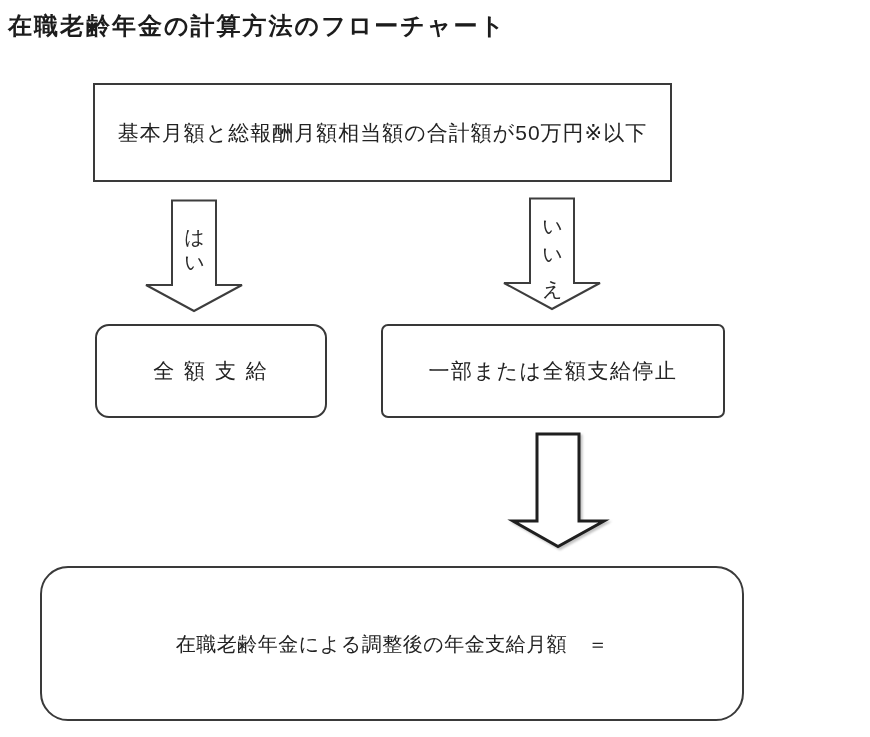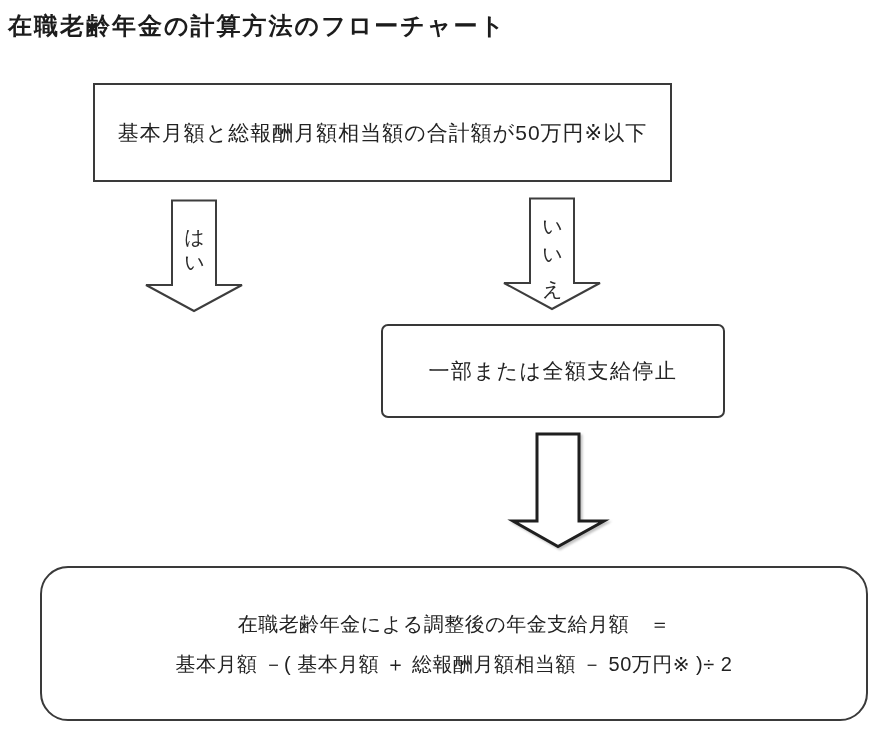--- a/index.html
+++ b/index.html
@@ -63,21 +63,21 @@
     left: 381px;
     top: 324px;
     width: 344px;
     height: 94px;
     letter-spacing: 1.5px;
     border-radius: 7px;
   }
   .formula-box {
     left: 40px;
     top: 566px;
-    width: 828px;
+    width: 704px;
     height: 155px;
     border: 2px solid #3a3a3a;
     border-radius: 28px;
     flex-direction: column;
     font-size: 20px;
     line-height: 40px;
     letter-spacing: 0.5px;
   }
   .arrow-svg {
     position: absolute;
@@ -131,27 +131,29 @@
   <svg class="arrow-svg" style="left:144px; top:199px;" width="100" height="114" viewBox="0 0 100 114" aria-hidden="true">
     <polygon class="arrow-shape" points="28,1.5 72,1.5 72,86 98,86 50,112 2,86 28,86"></polygon>
   </svg>
   <div class="arrow-label yes-label">はい</div>
 
   <svg class="arrow-svg" style="left:502px; top:197px;" width="100" height="114" viewBox="0 0 100 114" aria-hidden="true">
     <polygon class="arrow-shape" points="28,1.5 72,1.5 72,86 98,86 50,112 2,86 28,86"></polygon>
   </svg>
   <div class="arrow-label no-label">いいえ</div>
 
+  <div class="box result-box yes-result">
+    <span>全 額 支 給</span>
+  </div>
 
   <div class="box result-box no-result">
     <span>一部または全額支給停止</span>
   </div>
 
   <svg class="arrow-svg shadowed" style="left:511px; top:432px;" width="96" height="117" viewBox="0 0 96 117" aria-hidden="true">
     <polygon class="arrow-shape heavy" points="26,2 68,2 68,89 93,89 47,114.5 2,89 26,89"></polygon>
   </svg>
 
   <div class="box formula-box">
     <div class="formula-line">在職老齢年金による調整後の年金支給月額　＝</div>
-    <div class="formula-line">基本月額 －( 基本月額 ＋ 総報酬月額相当額 － 50万円※ )÷ 2</div>
   </div>
 
 </div>
 
 </body></html>

